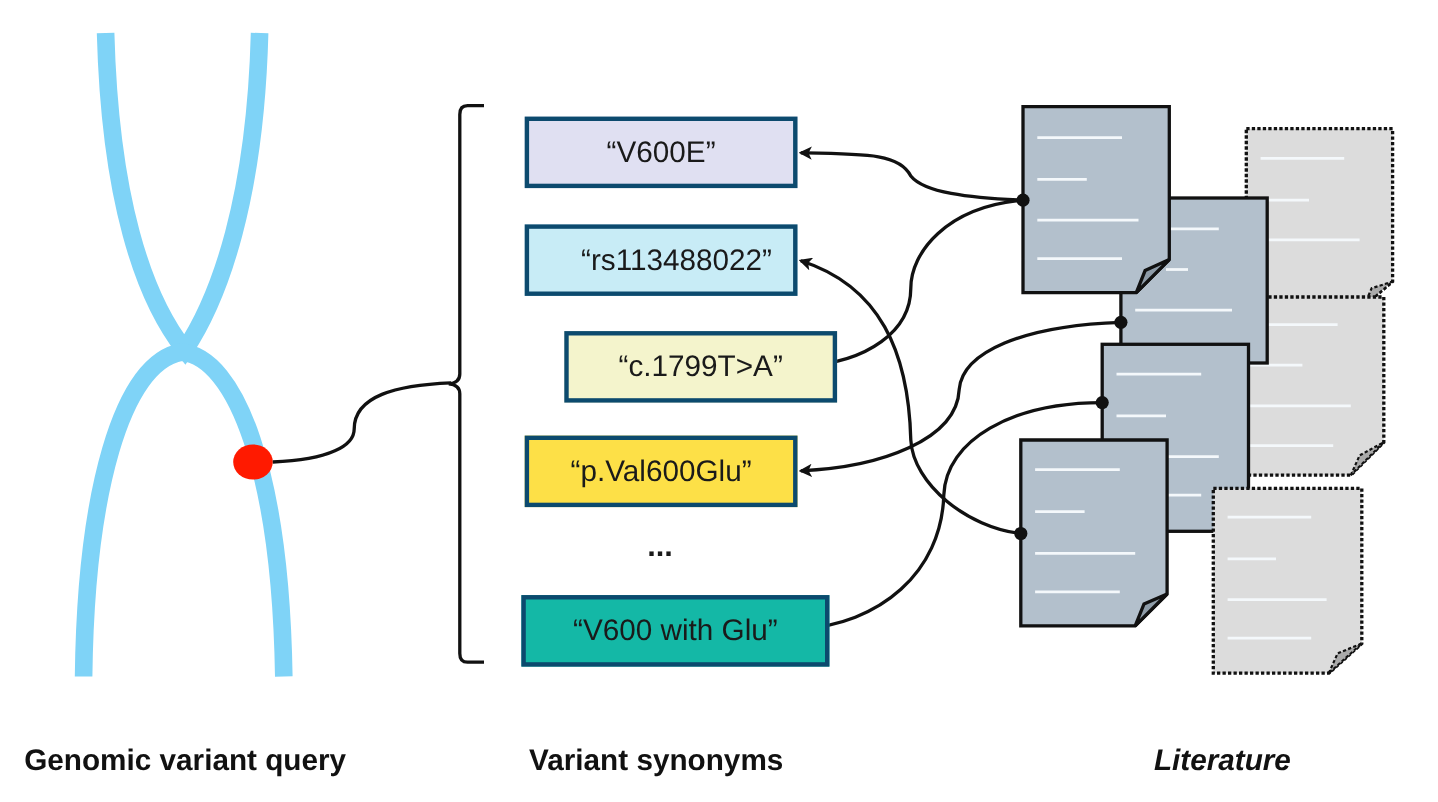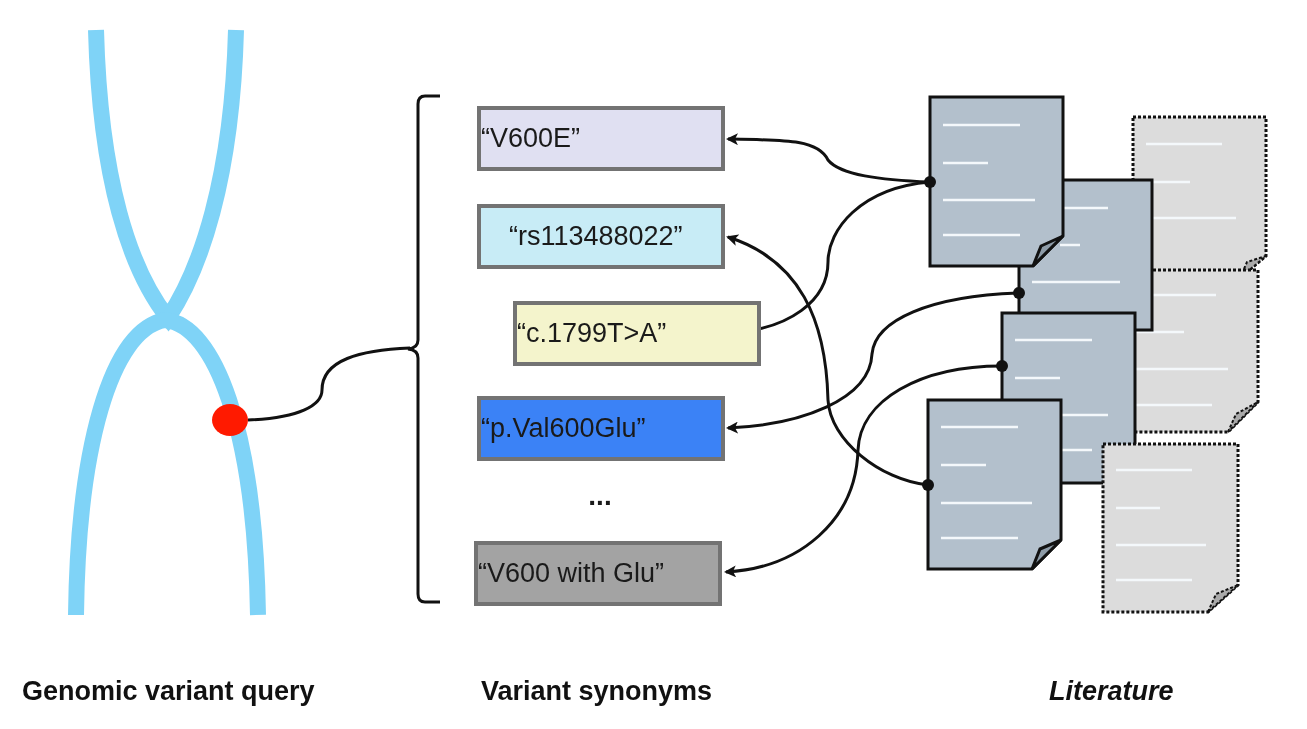--- a/index.html
+++ b/index.html
@@ -1,20 +1,20 @@
 <!DOCTYPE html>
 <html><head>
 <meta charset="utf-8">
 <style>
   html, body { margin: 0; padding: 0; background: #ffffff; }
   body { width: 1307px; height: 729px; position: relative; overflow: hidden;
          font-family: "Liberation Sans", sans-serif; }
   svg#diagram { position: absolute; left: 0; top: 0; }
-  .syn-box { position: absolute; box-sizing: border-box; border: 4px solid #737373;
-             display: flex; align-items: center; justify-content: flex-start;
+  .syn-box { position: absolute; box-sizing: border-box; border: 4px solid #0c4a6e;
+             display: flex; align-items: center; justify-content: center;
              font-size: 27px; color: #1a1a1a; }
   .ellipsis { position: absolute; left: 560px; top: 480px; width: 80px; text-align: center;
               font-size: 28px; font-weight: bold; color: #1a1a1a; }
   .caption { position: absolute; top: 676px; font-size: 27px; font-weight: bold; color: #111; }
 </style>
 </head>
 <body>
 
 <svg id="diagram" width="1307" height="729">
   <defs>
@@ -104,25 +104,25 @@
 
 <div class="syn-box" id="syn0" style="left: 477px; top: 106px; width: 248px; height: 65px; background: rgb(224, 224, 242);">
   <span>“V600E”</span>
 </div>
 <div class="syn-box" id="syn1" style="left: 477px; top: 204px; width: 248px; height: 65px; background: rgb(200, 236, 246); padding-left: 28px;">
   <span>“rs113488022”</span>
 </div>
 <div class="syn-box" id="syn2" style="left: 477px; top: 301px; width: 248px; height: 65px; background: rgb(244, 244, 204); margin-left: 36px;">
   <span>“c.1799T&gt;A”</span>
 </div>
-<div class="syn-box" id="syn3" style="left: 477px; top: 396px; width: 248px; height: 65px; background: #3b82f6;">
+<div class="syn-box" id="syn3" style="left: 477px; top: 396px; width: 248px; height: 65px; background: #fde047;">
   <span>“p.Val600Glu”</span>
 </div>
 <div class="ellipsis">...</div>
-<div class="syn-box" id="syn4" style="left: 474px; top: 541px; width: 248px; height: 65px; background: #a3a3a3;">
+<div class="syn-box" id="syn4" style="left: 474px; top: 541px; width: 280px; height: 65px; background: #14b8a6;">
   <span>“V600 with Glu”</span>
 </div>
 
 <div class="caption" style="left:22px;text-align:center;">Genomic variant query</div>
 <div class="caption" style="left:481px;text-align:right;">Variant synonyms</div>
 <div class="caption" style="left:1049px;font-style:italic;">Literature</div>
 
 <style>
   .fdoc { stroke: #111; stroke-width: 3; }
   .udoc { stroke: #111; stroke-width: 3; stroke-dasharray: 3,2; }

